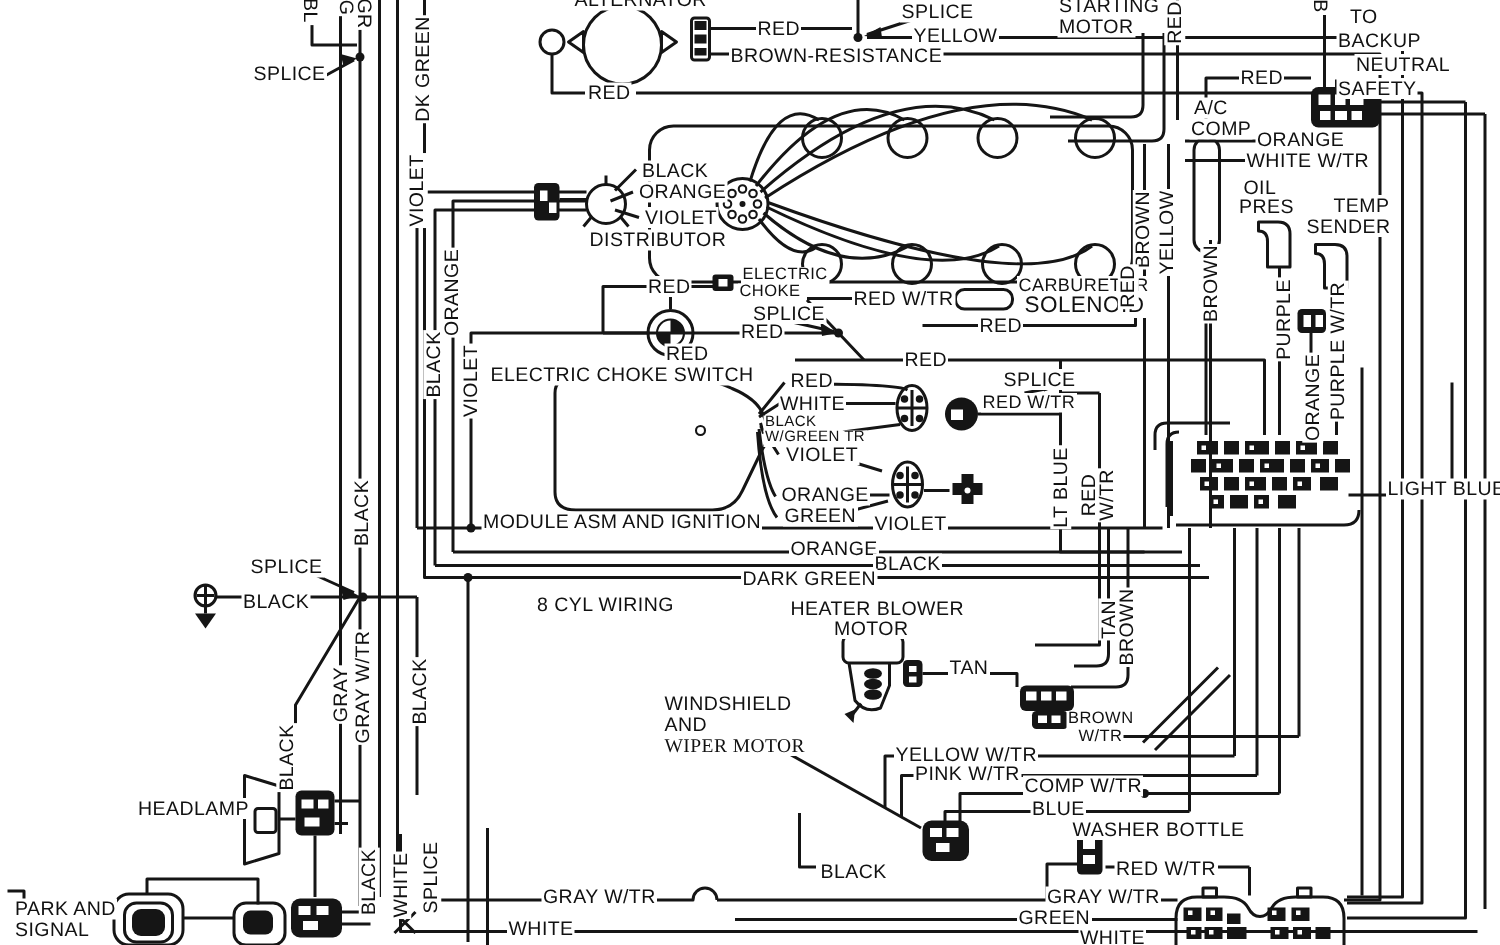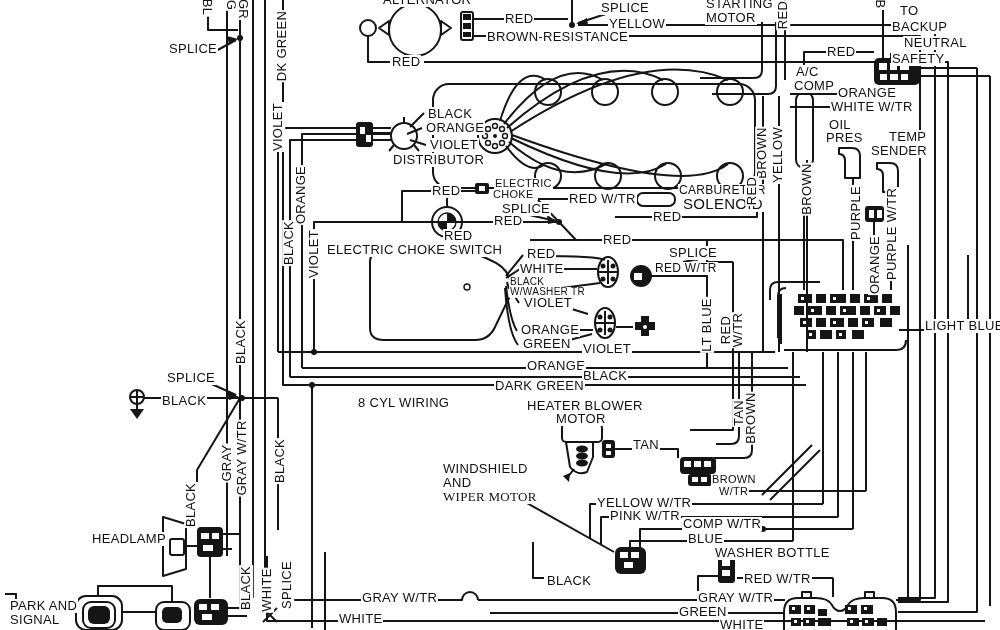--- a/index.html
+++ b/index.html
@@ -420,24 +420,25 @@
       <span class="lbl" style="font-size: 15px; left: 682px; top: 196px;">SOLENOID</span>
       <span class="lbl" style="left: 652px; top: 210px;">RED</span>
       <span class="lbl" style="left: 443px; top: 229px;">RED</span>
       <span class="lbl" style="left: 602px; top: 233px;">RED</span>
       <span class="lbl" style="left: 668px; top: 246px;">SPLICE</span>
       <span class="lbl" style="font-size: 12px; left: 654px; top: 262px;">RED W/TR</span>
       <span class="lbl" style="left: 326px; top: 243px;">ELECTRIC CHOKE SWITCH</span>
       <span class="lbl" style="left: 526px; top: 247px;">RED</span>
       <span class="lbl" style="left: 519px; top: 262px;">WHITE</span>
       <span class="lbl" style="font-size: 10px; left: 509px; top: 277px;">BLACK</span>
-      <span class="lbl" style="font-size: 10px; left: 509px; top: 287px;">W/WASHER TR</span>
+      <span class="lbl" style="font-size: 10px; left: 509px; top: 287px;">W/GREEN TR</span>
       <span class="lbl" style="left: 523px; top: 296px;">VIOLET</span>
       <span class="lbl" style="left: 520px; top: 323px;">ORANGE</span>
       <span class="lbl" style="left: 522px; top: 337px;">GREEN</span>
+      <span class="lbl" style="left: 321px; top: 341px;">MODULE ASM AND IGNITION</span>
       <span class="lbl" style="left: 582px; top: 342px;">VIOLET</span>
       <span class="lbl" style="left: 526px; top: 359px;">ORANGE</span>
       <span class="lbl" style="left: 582px; top: 369px;">BLACK</span>
       <span class="lbl" style="left: 494px; top: 379px;">DARK GREEN</span>
       <span class="lbl" style="left: 357px; top: 396px;">8 CYL WIRING</span>
       <span class="lbl" style="left: 166px; top: 371px;">SPLICE</span>
       <span class="lbl" style="left: 161px; top: 394px;">BLACK</span>
       <span class="lbl" style="left: 526px; top: 399px;">HEATER BLOWER</span>
       <span class="lbl" style="left: 555px; top: 412px;">MOTOR</span>
       <span class="lbl" style="left: 632px; top: 438px;">TAN</span>

